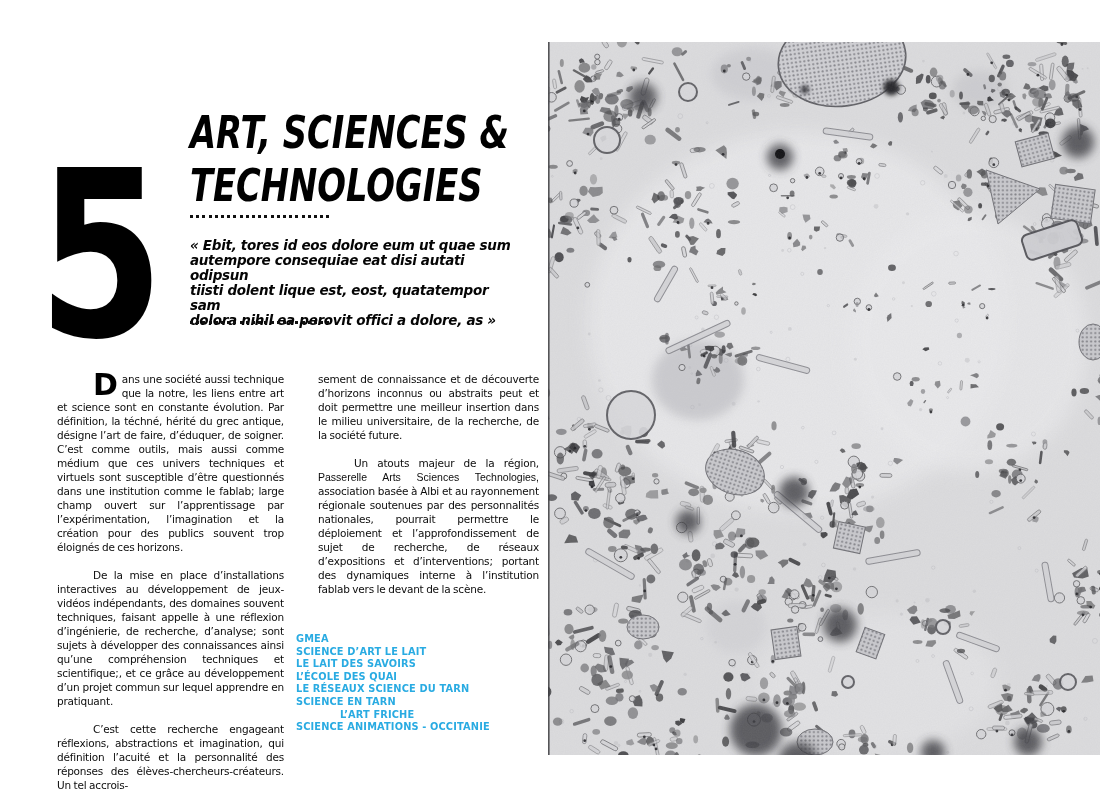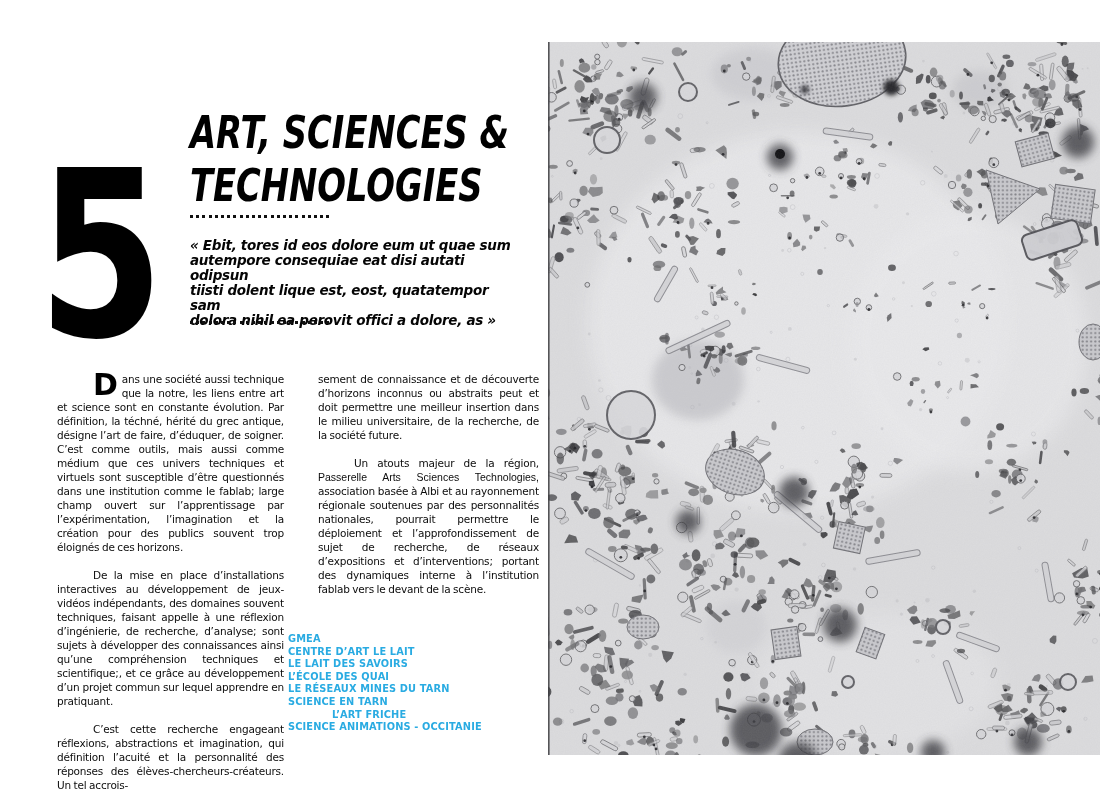--- a/index.html
+++ b/index.html
@@ -33,21 +33,21 @@
   .col p{
     margin:0 0 14px 0;font-size:10.5px;line-height:14px;text-align:justify;
     letter-spacing:-0.2px;word-spacing:-0.5px;color:#0c0c0c;
   }
   .indent{text-indent:36px;}
   .dropcap{
     float:left;margin-left:36px;padding-right:4px;
     font-size:30px;line-height:26px;font-weight:700;color:#000;
   }
   .alt-face{font-family:"Liberation Sans",sans-serif;letter-spacing:0;}
-  .links{position:absolute;left:288px;top:633px;display:block;}
+  .links{position:absolute;left:296px;top:633px;display:block;}
   .links a{
     display:block;text-decoration:none;font-weight:700;font-size:9.8px;line-height:12.6px;
     letter-spacing:0.15px;cursor:pointer;
   }
   .micrograph{
     position:absolute;left:548px;top:42px;width:552px;height:713px;margin:0;overflow:hidden;
     background:#dcdcde;
   }
   .micrograph svg{display:block;width:552px;height:713px;}
 </style>
@@ -75,24 +75,24 @@
     <p class="indent">C’est cette recherche engageant réflexions, abstractions et imagination, qui définition l’acuité et la personnalité des réponses des élèves-chercheurs-créateurs. Un tel accrois-</p>
   </div>
 
   <div class="col col-2">
     <p>sement de connaissance et de découverte d’horizons inconnus ou abstraits peut et doit permettre une meilleur insertion dans le milieu universitaire, de la recherche, de la société future.</p>
     <p class="indent"><span>Un atouts majeur de la région, </span><span class="alt-face">Passerelle Arts Sciences Technologies,</span><span> association basée à Albi et au rayonnement régionale soutenues par des personnalités nationales, pourrait permettre le déploiement et l’approfondissement de sujet de recherche, de réseaux d’expositions et d’interventions; portant des dynamiques interne à l’institution fablab vers le devant de la scène.</span></p>
   </div>
 
   <nav class="links">
       <a href="#" style="color: rgb(41, 171, 226);">GMEA</a>
-      <a href="#" style="color: rgb(41, 171, 226);">CENTRE D’ART LE LAIT</a>
+      <a href="#" style="color: rgb(41, 171, 226);">SCIENCE D’ART LE LAIT</a>
       <a href="#" style="color: rgb(41, 171, 226);">LE LAIT DES SAVOIRS</a>
       <a href="#" style="color: rgb(41, 171, 226);">L’ÉCOLE DES QUAI</a>
-      <a href="#" style="color: rgb(41, 171, 226);">LE RÉSEAUX MINES DU TARN</a>
+      <a href="#" style="color: rgb(41, 171, 226);">LE RÉSEAUX SCIENCE DU TARN</a>
       <a href="#" style="color: rgb(41, 171, 226);">SCIENCE EN TARN</a>
       <a href="#" style="color: rgb(41, 171, 226); padding-left: 44px;">L’ART FRICHE</a>
       <a href="#" style="color: rgb(41, 171, 226);">SCIENCE ANIMATIONS - OCCITANIE</a>
     </nav>
 
   <figure class="micrograph">
     <svg id="micro-svg" viewBox="0 0 552 713" xmlns="http://www.w3.org/2000/svg" role="img" aria-label="Grayscale micrograph of plankton debris: diatoms with dotted honeycomb textures, rod-shaped fragments and dark organic particles on a pale background">
         <defs>
           <pattern id="dots" width="4.2" height="4.2" patternUnits="userSpaceOnUse">
             <circle cx="1.3" cy="1.3" r="1.05" fill="#7c7c82"></circle>

